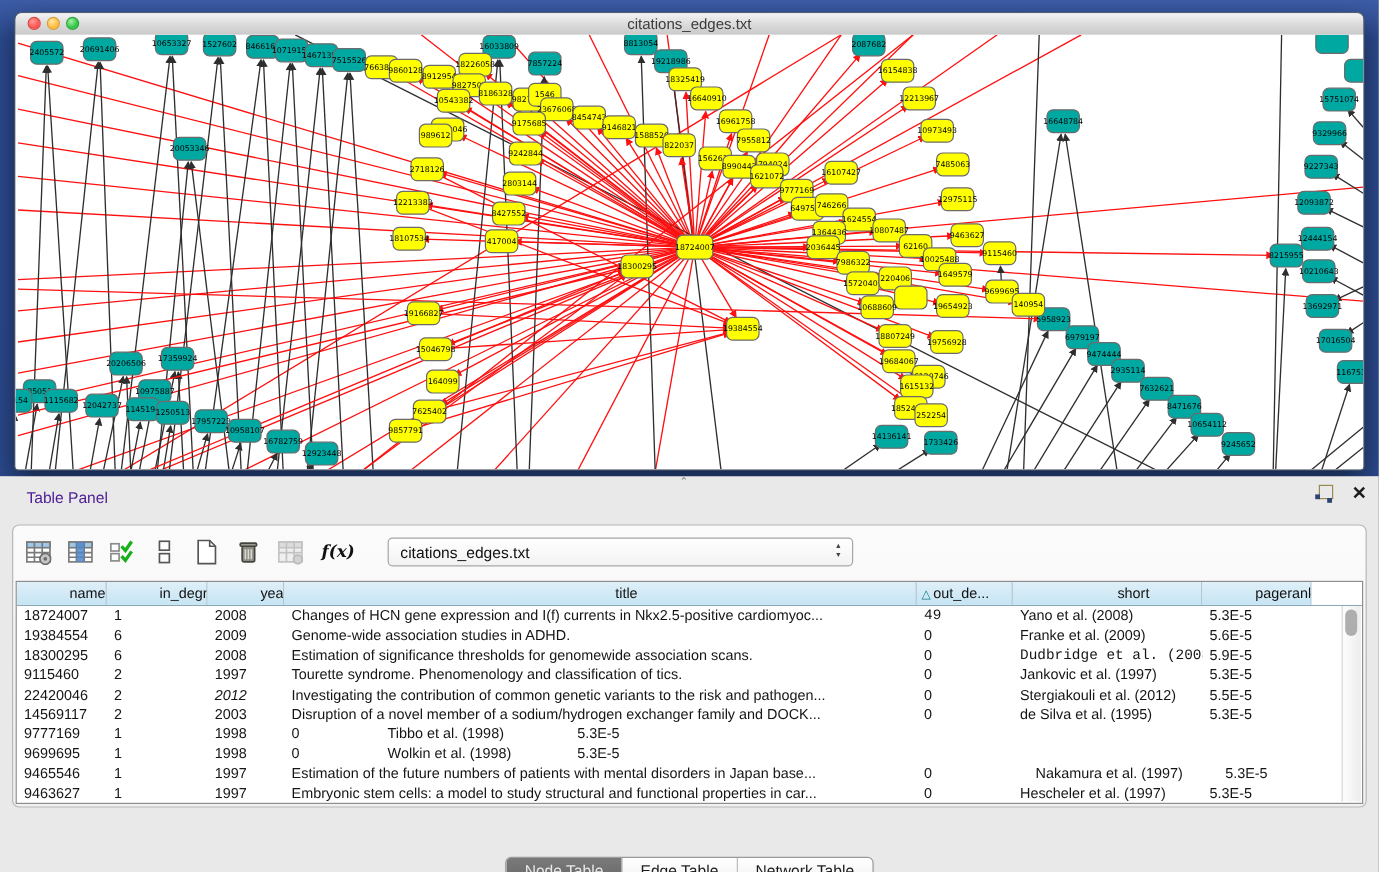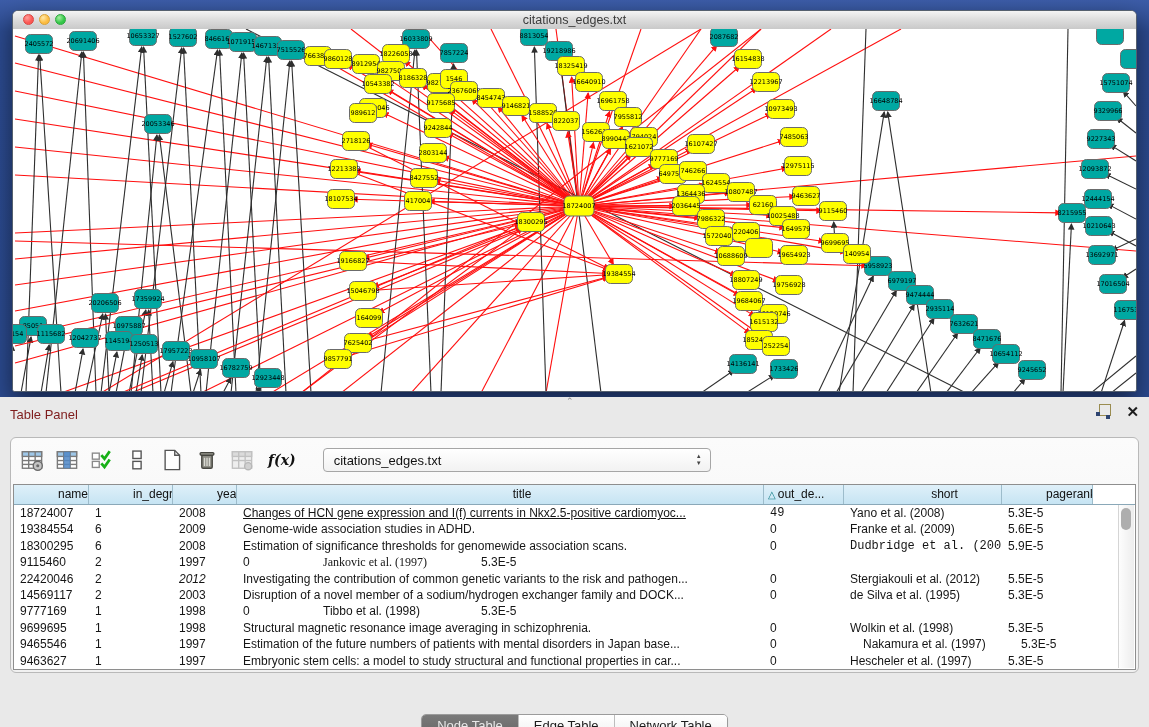--- a/index.html
+++ b/index.html
@@ -17,21 +17,21 @@
   .title{position:absolute;left:0;right:0;top:2px;text-align:center;font-size:12.5px;color:#3b3b3b;}
   .light{position:absolute;top:3px;width:11px;height:11px;border-radius:50%;box-sizing:border-box;}
   .light.red{left:10px;background:radial-gradient(circle at 35% 30%,#ff9d99,#fc5753 60%);border:1px solid #d94743;}
   .light.yellow{left:26px;background:radial-gradient(circle at 35% 30%,#ffe9a8,#fdbc40 60%);border:1px solid #d9a133;}
   .light.green{left:42px;background:radial-gradient(circle at 35% 30%,#a6efa0,#33c748 60%);border:1px solid #2aa73c;}
   .canvas{position:absolute;left:0;top:18px;width:1123px;height:362px;background:#fff;
           overflow:hidden;border-radius:0 0 2px 2px;}
   
   .table-panel{position:absolute;left:0;top:397px;width:1149px;height:330px;background:#E9E9E9;}
   .panel-bar{position:absolute;left:0;top:0;width:100%;height:36px;}
-  .panel-title{position:absolute;left:10px;top:10px;font-size:13px;color:#7f1d1d;}
+  .panel-title{position:absolute;left:22px;top:10px;font-size:13px;color:#4c1d95;}
   .grip{position:absolute;left:566px;top:-1px;font-size:9px;color:#8a8a8a;}
   .bar-icons{position:absolute;right:10px;top:7px;display:flex;gap:14px;align-items:center;}
   .float-icon{width:16px;height:15px;position:relative;}
   .float-icon .sq1{position:absolute;left:3px;top:0;width:10px;height:10px;border:1.5px solid #9a8c50;}
   .float-icon .dot{position:absolute;width:4px;height:4px;background:#2e4470;}
   .close-x{font-size:15px;font-weight:bold;color:#1c1c1c;line-height:15px;}
   .panel-body{position:absolute;left:10px;top:40px;width:1129px;height:236px;
               background:linear-gradient(180deg,#fbfbfb,#f1f1f1);
               border:1px solid #b9b9b9;border-radius:6px;box-sizing:border-box;}
   .toolbar{position:absolute;left:8px;top:6px;height:32px;display:flex;align-items:center;gap:9px;}
@@ -609,21 +609,21 @@
             <div class="th" style="width: 80px; text-align: left; padding-left: 4px;"><span class="sortglyph">△</span>out_de...</div>
             <div class="th" style="width: 158px;">short</div>
             <div class="th" style="width: 91px;">pagerank</div>
             <div style="flex: 1 1 0%; background: rgb(255, 255, 255);"></div>
           </div>
         <div class="tbody" id="tbody">
             <div class="tr">
               <div class="td" style="width: 75px;">18724007</div>
               <div class="td" style="width: 84px;">1</div>
               <div class="td" style="width: 64px;">2008</div>
-              <div class="td" style="width: 527px; text-decoration: underline;">Changes of HCN gene expression and I(f) currents in Nkx2.5-positive cardiomyoc...</div>
+              <div class="td" style="width: 527px;">Changes of HCN gene expression and I(f) currents in Nkx2.5-positive cardiomyoc...</div>
               <div class="td" style="width: 80px; font-family: Liberation Mono, monospace;">49</div>
               <div class="td" style="width: 158px;">Yano et al. (2008)</div>
               <div class="td" style="width: 91px;">5.3E-5</div>
             </div>
             <div class="tr">
               <div class="td" style="width: 75px;">19384554</div>
               <div class="td" style="width: 84px;">6</div>
               <div class="td" style="width: 64px;">2009</div>
               <div class="td" style="width: 527px;">Genome-wide association studies in ADHD.</div>
               <div class="td" style="width: 80px;">0</div>
@@ -636,22 +636,23 @@
               <div class="td" style="width: 64px;">2008</div>
               <div class="td" style="width: 527px;">Estimation of significance thresholds for genomewide association scans.</div>
               <div class="td" style="width: 80px;">0</div>
               <div class="td" style="width: 158px; font-family: Liberation Mono, monospace;">Dudbridge et al. (2008)</div>
               <div class="td" style="width: 91px;">5.9E-5</div>
             </div>
             <div class="tr">
               <div class="td" style="width: 75px;">9115460</div>
               <div class="td" style="width: 84px;">2</div>
               <div class="td" style="width: 64px;">1997</div>
-              <div class="td" style="width: 80px;">0</div>
-              <div class="td" style="width: 158px; font-family: Liberation Serif, serif;">Jankovic et al. (1997)</div>
+              <div class="td" style="width: 527px;">Tourette syndrome. Phenomenology and classification of tics.</div>
+              <div class="td" style="width: 80px;">0</div>
+              <div class="td" style="width: 158px;">Jankovic et al. (1997)</div>
               <div class="td" style="width: 91px;">5.3E-5</div>
             </div>
             <div class="tr">
               <div class="td" style="width: 75px;">22420046</div>
               <div class="td" style="width: 84px;">2</div>
               <div class="td" style="width: 64px; font-style: italic;">2012</div>
               <div class="td" style="width: 527px;">Investigating the contribution of common genetic variants to the risk and pathogen...</div>
               <div class="td" style="width: 80px;">0</div>
               <div class="td" style="width: 158px;">Stergiakouli et al. (2012)</div>
               <div class="td" style="width: 91px;">5.5E-5</div>
@@ -670,21 +671,20 @@
               <div class="td" style="width: 84px;">1</div>
               <div class="td" style="width: 64px;">1998</div>
               <div class="td" style="width: 80px;">0</div>
               <div class="td" style="width: 158px;">Tibbo et al. (1998)</div>
               <div class="td" style="width: 91px;">5.3E-5</div>
             </div>
             <div class="tr">
               <div class="td" style="width: 75px;">9699695</div>
               <div class="td" style="width: 84px;">1</div>
               <div class="td" style="width: 64px;">1998</div>
-              <div class="td" style="width: 527px;">Structural magnetic resonance image averaging in schizophrenia.</div>
               <div class="td" style="width: 80px;">0</div>
               <div class="td" style="width: 158px;">Wolkin et al. (1998)</div>
               <div class="td" style="width: 91px;">5.3E-5</div>
             </div>
             <div class="tr">
               <div class="td" style="width: 75px;">9465546</div>
               <div class="td" style="width: 84px;">1</div>
               <div class="td" style="width: 64px;">1997</div>
               <div class="td" style="width: 527px;">Estimation of the future numbers of patients with mental disorders in Japan base...</div>
               <div class="td" style="width: 80px;">0</div>

